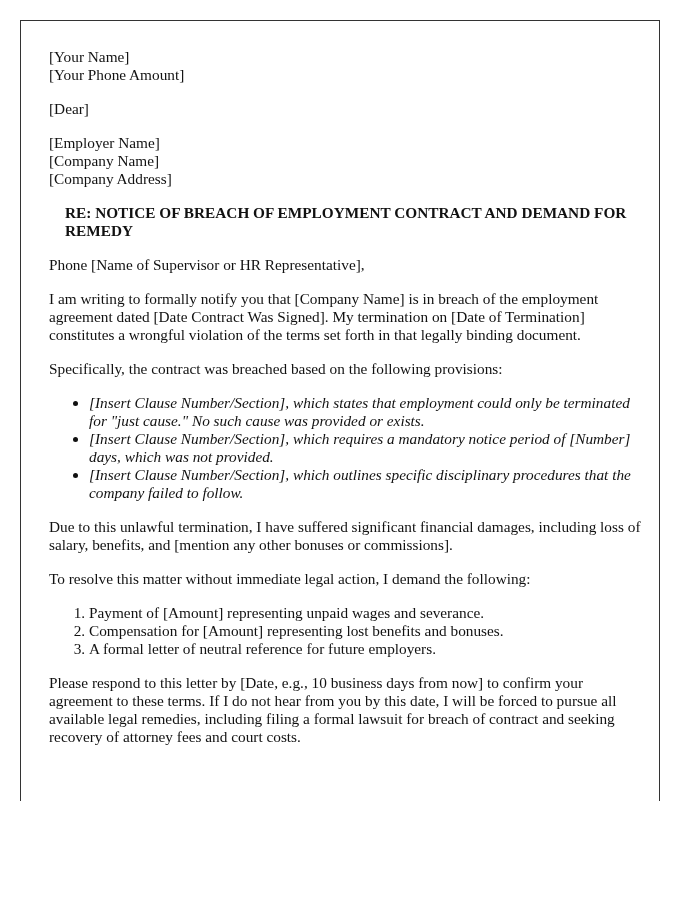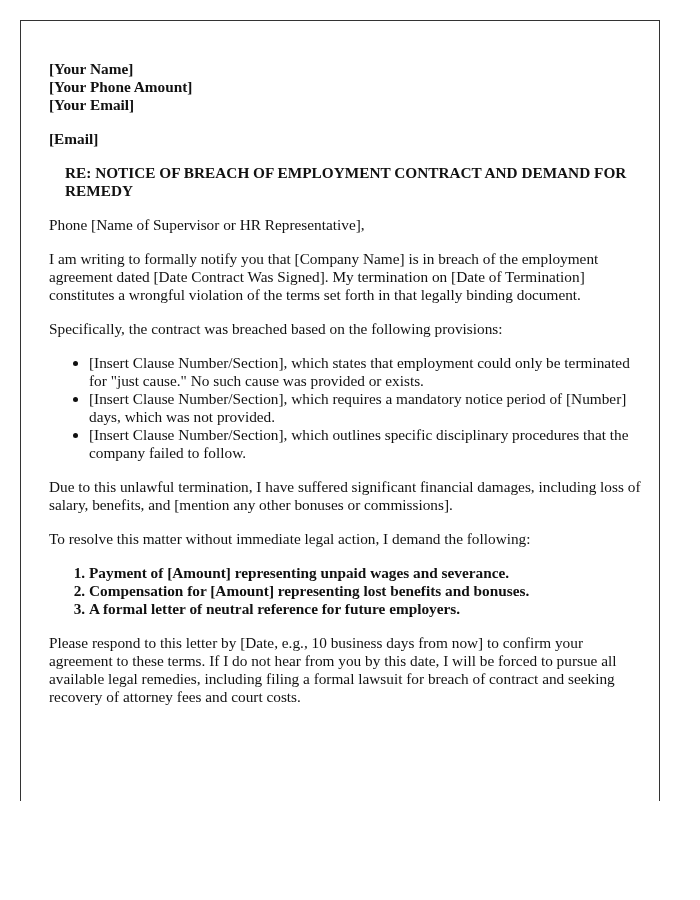--- a/index.html
+++ b/index.html
@@ -29,56 +29,60 @@
     .content {
       position: absolute;
       left: 28px;
       top: 27px;
       width: 600px;
       font-family: "Liberation Serif", "DejaVu Serif", serif;
       font-size: 15.3px;
       line-height: 18px;
       color: #111111;
     }
-    .block { margin: 12px 0 16px 0; font-weight: bold; }
+    .block { margin: 0 0 16px 0; }
     .block p { margin: 0; }
     .subject {
       font-weight: bold;
       margin: 0 0 16px 16px;
       padding-top: 0px;
     }
     .para { margin: 0 0 16px 0; }
     ul.provisions {
       margin: 7px 0 16px 0;
       padding-left: 40px;
       list-style: disc;
+      font-style: italic;
     }
     ol.demands {
       margin: 12px 0 16px 0;
       padding-left: 40px;
-      font-weight: bold;
     }
     li { margin: 0; }
   </style>
 </head>
 <body>
 
 <div class="page">
   <div class="content">
 
     <div class="block">
       <p>[Your Name]</p>
       <p>[Your Phone Amount]</p>
-      <p>[Your Email]</p>
     </div>
 
     <div class="block">
-      <p>[Email]</p>
+      <p>[Dear]</p>
     </div>
 
+    <div class="block">
+      <p>[Employer Name]</p>
+      <p>[Company Name]</p>
+      <p>[Company Address]</p>
+    </div>
 
     <p class="subject">RE: NOTICE OF BREACH OF EMPLOYMENT CONTRACT AND DEMAND FOR REMEDY</p>
 
     <p class="para">Phone [Name of Supervisor or HR Representative],</p>
 
     <p class="para">I am writing to formally notify you that [Company Name] is in breach of the employment agreement dated [Date Contract Was Signed]. My termination on [Date of Termination] constitutes a wrongful violation of the terms set forth in that legally binding document.</p>
 
     <p class="para">Specifically, the contract was breached based on the following provisions:</p>
 
     <ul class="provisions">

